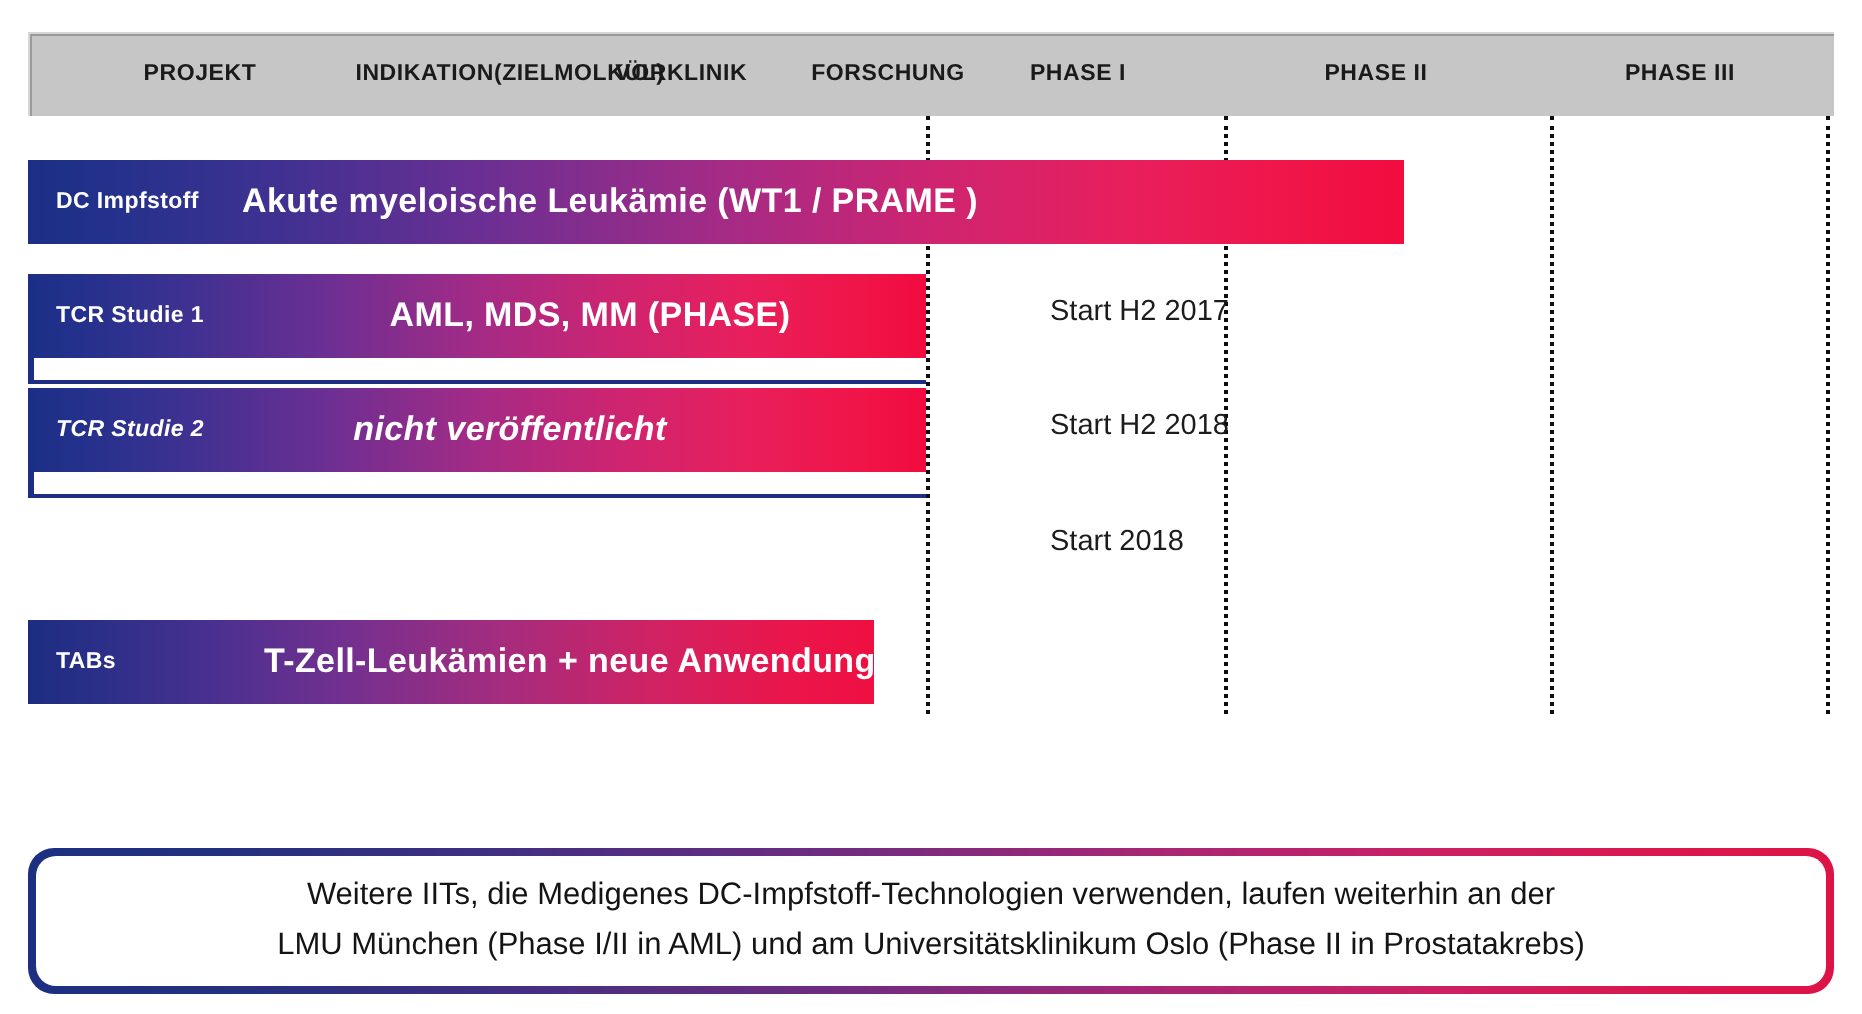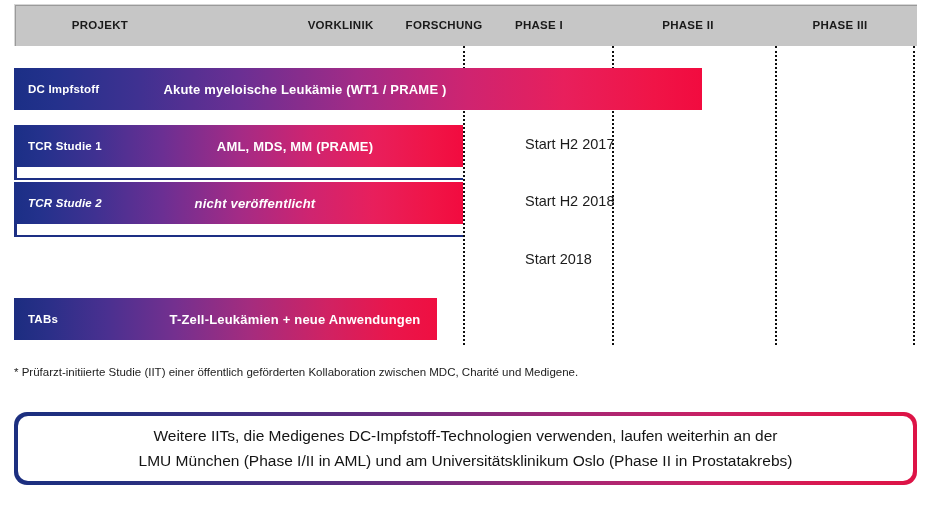--- a/index.html
+++ b/index.html
@@ -10,21 +10,21 @@
   body {
     width: 931px;
     height: 507px;
     font-family: "Liberation Sans", sans-serif;
     position: relative;
     overflow: hidden;
   }
 
   #pipeline-root {
     position: absolute;
-    left: 0; top: 0;
+    left: 0; top: 12px;
     width: 931px;
     height: 474px;
   }
 
   
   .header-band {
     position: absolute;
     left: 14px;
     top: 4px;
     width: 902px;
@@ -78,21 +78,21 @@
     white-space: nowrap;
     letter-spacing: .2px;
   }
   .bar .indi {
     position: absolute;
     top: 0;
     height: 100%;
     display: flex;
     align-items: center;
     justify-content: center;
-    font-size: 13px;
+    font-size: 17px;
     font-weight: bold;
     color: #ffffff;
     white-space: nowrap;
     letter-spacing: .2px;
   }
   
   .grad-magenta {
     background: linear-gradient(to right,
       #1b2f86 0%, #24318c 6%, #3f3191 18%, #6b2f93 33%,
       #a32b86 50%, #cf2470 66%, #e81f5c 80%, #f01447 93%, #f20b3f 100%);
@@ -171,56 +171,59 @@
 </style>
 </head>
 <body>
 
 <div id="pipeline-root">
 
   <div class="header-band">
       <div class="header-cell" style="left: 0px; width: 170px;">
         <div>PROJEKT</div>
       </div>
+      <div class="header-cell" style="left: 170px; width: 140px;">
+        <div>INDIKATION</div>
+        <div>(ZIELMOLKÜL)</div>
+      </div>
       <div class="header-cell" style="left: 310px; width: 140px; gap: 32px;">
         <div>VORKLINIK</div>
         <div>FORSCHUNG</div>
       </div>
       <div class="header-cell" style="left: 450px; width: 148px;">
         <div>PHASE I</div>
       </div>
       <div class="header-cell" style="left: 598px; width: 150px;">
         <div>PHASE II</div>
       </div>
       <div class="header-cell" style="left: 748px; width: 154px;">
         <div>PHASE III</div>
       </div>
     </div>
 
   <div class="divider" style="left:463px"></div>
   <div class="divider" style="left:612px"></div>
   <div class="divider" style="left:775px"></div>
   <div class="divider" style="left:913px"></div>
 
-  <div class="footnote">* Prüfarzt-initiierte Studie (IIT) einer öffentlich geförderten Kollaboration zwischen MDC, Charité und Medigene.</div>
 
   <div class="callout-wrap">
     <div class="callout-inner">
       <div class="callout-line">Weitere IITs, die Medigenes DC-Impfstoff-Technologien verwenden, laufen weiterhin an der</div>
       <div class="callout-line">LMU München (Phase I/II in AML) und am Universitätsklinikum Oslo (Phase II in Prostatakrebs)</div>
     </div>
   </div>
 
 <div class="bar grad-magenta" style="left: 14px; top: 68px; width: 688px;">
       <div class="proj" style="left: 14px;">DC Impfstoff</div>
       <div class="indi" style="left: 136px; width: 310px;">Akute myeloische Leukämie (WT1 / PRAME )</div>
     </div>
     <div class="bar grad-magenta" style="left: 14px; top: 125px; width: 449px;">
       <div class="proj" style="left: 14px; text-align: right;">TCR Studie 1</div>
-      <div class="indi" style="left: 136px; width: 290px;">AML, MDS, MM (PRAME)</div>
+      <div class="indi" style="left: 136px; width: 290px;">AML, MDS, MM (PHASE)</div>
     </div>
     <div class="substrip" style="left: 14px; top: 167px; width: 449px;"></div>
     <div class="start-label" style="left: 481px; top: 136px;">Start H2 2017</div>
     <div class="bar grad-magenta" style="left: 14px; top: 182px; width: 449px; font-style: italic;">
       <div class="proj" style="left: 14px;">TCR Studie 2</div>
       <div class="indi" style="left: 136px; width: 210px;">nicht veröffentlicht</div>
     </div>
     <div class="substrip" style="left: 14px; top: 224px; width: 449px;"></div>
     <div class="start-label" style="left: 481px; top: 193px;">Start H2 2018</div>
     <div class="start-label" style="left: 481px; top: 251px;">Start 2018</div>

